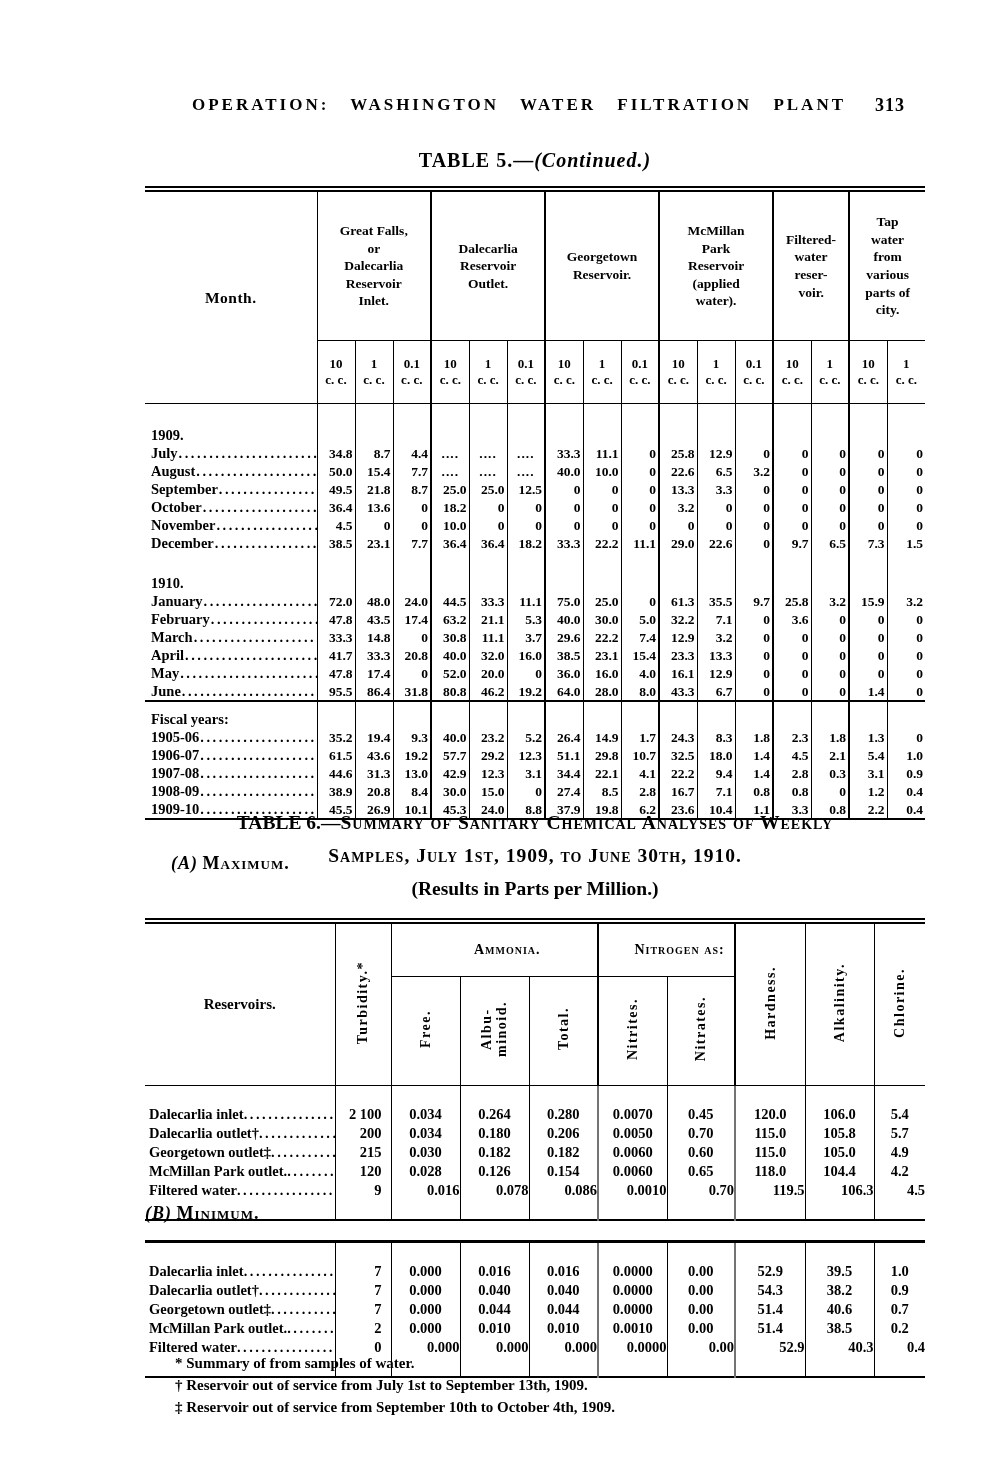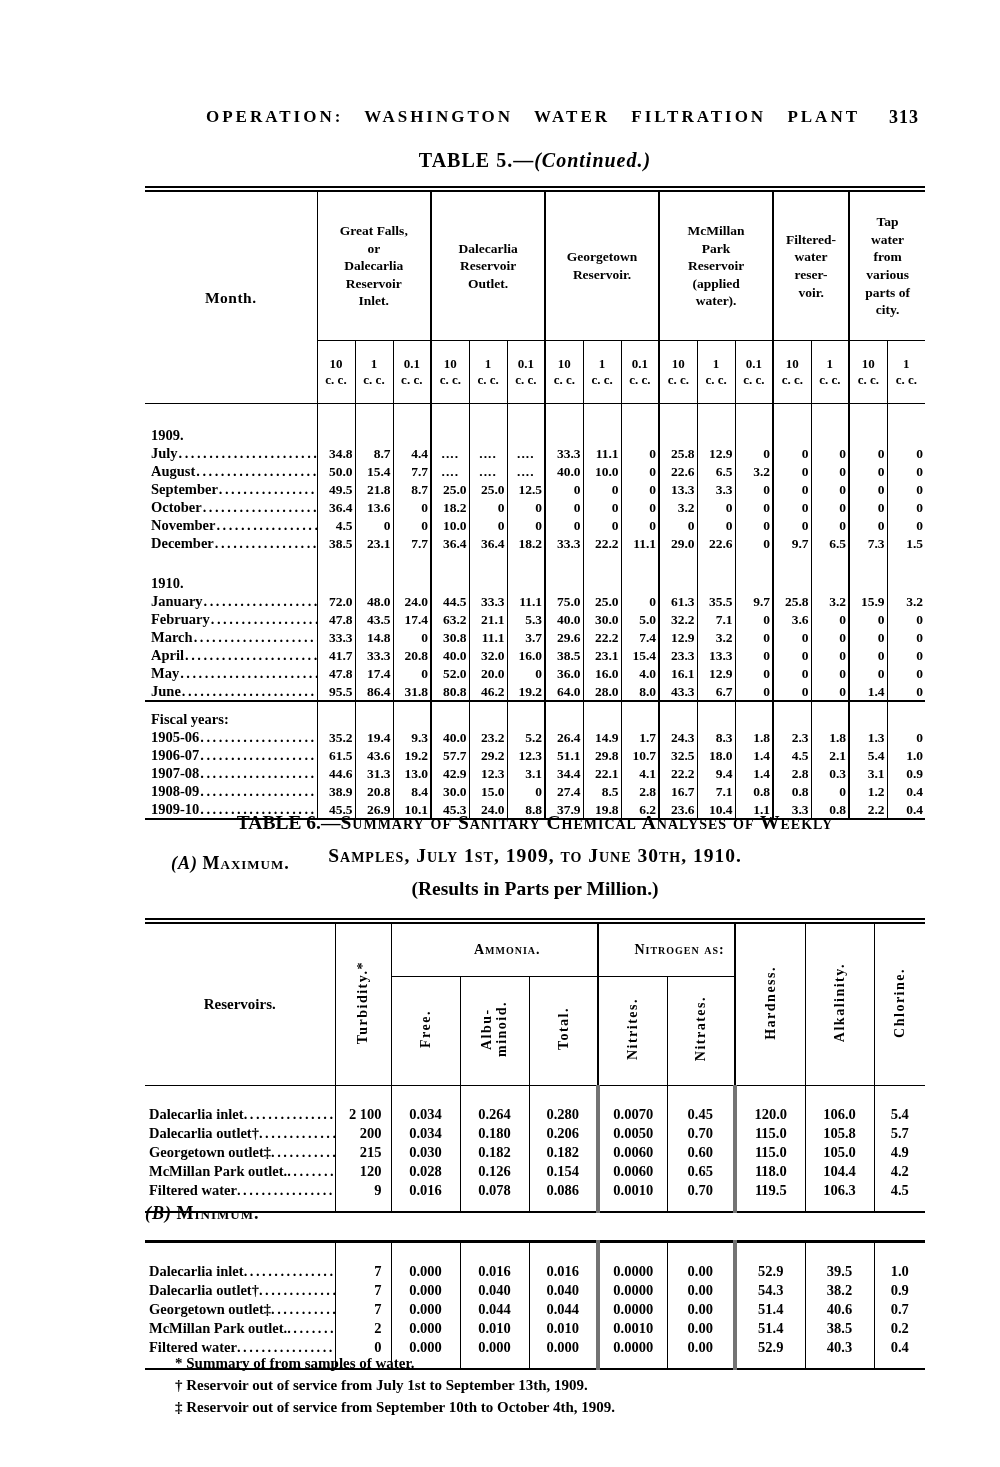--- a/index.html
+++ b/index.html
@@ -2,21 +2,21 @@
 <html><head>
 <meta charset="utf-8">
 <style>
   html,body{margin:0;padding:0;background:#fff;}
   body{width:1000px;height:1467px;position:relative;color:#000;
        font-family:"Liberation Serif","DejaVu Serif",serif;
        -webkit-font-smoothing:none;}
   .abs{position:absolute;}
 
   
-  .runhead{top:95px;left:143px;width:780px;height:26px;margin-top:12px;}
+  .runhead{top:95px;left:129px;width:780px;height:26px;}
   .runhead .rh-text{display:block;text-align:center;font-size:17px;font-weight:bold;
       letter-spacing:3px;word-spacing:14px;}
   .runhead .rh-page{position:absolute;right:4px;top:0;font-size:18px;font-weight:bold;letter-spacing:1px;}
 
   
   .t5title{top:149px;left:145px;width:780px;text-align:center;font-size:20px;
       font-weight:bold;letter-spacing:1px;}
   .t5title .it{font-style:italic;font-weight:bold;}
 
   
@@ -63,28 +63,28 @@
   .t6 th.rsv{vertical-align:middle;font-size:15px;border-left:none;}
   .t6 th.grp-h{vertical-align:middle;text-align:center;font-size:14px;height:52px;
       border-bottom:1px solid #000;padding-left:26px;}
   .t6 th.rotc{vertical-align:middle;text-align:center;height:108px;}
   .t6 th.hdrbot{border-bottom:1px solid #000;}
   .rot{writing-mode:vertical-rl;transform:rotate(180deg);display:inline-block;
       font-size:14px;font-weight:bold;letter-spacing:1.5px;white-space:pre-line;
       line-height:1.1;}
   .t6 td{font-size:14.5px;height:19px;vertical-align:bottom;}
   .t6 td.bl{border-left:1px solid #000;}
-  .t6 td.bL2{border-left:4px solid #737373;}
+  .t6 td.bL2{border-left:2px solid #737373;}
   .t6 th.bL2{border-left:2px solid #000;}
   .t6 .lbl{padding-left:4px;white-space:nowrap;font-size:14.5px;}
   .t6 .lbl::after{content:"......................................";letter-spacing:2.5px;}
   .t6 .turb{text-align:right;padding-right:9px;}
   .t6 .num{text-align:center;}
   .t6 tbody tr.pad1 td{padding-top:9px;height:28px;}
-  .t6 tbody tr.padlast td{padding-bottom:12px;}
+  .t6 tbody tr.padlast td{padding-bottom:20px;text-align:right;}
 
   
   .footnotes{top:1352px;left:175px;width:740px;font-size:15px;font-weight:bold;line-height:22px;}
 </style>
 </head>
 <body>
 
 <div class="abs runhead">
   <span class="rh-text">OPERATION: WASHINGTON WATER FILTRATION PLANT</span>
   <span class="rh-page">313</span>

